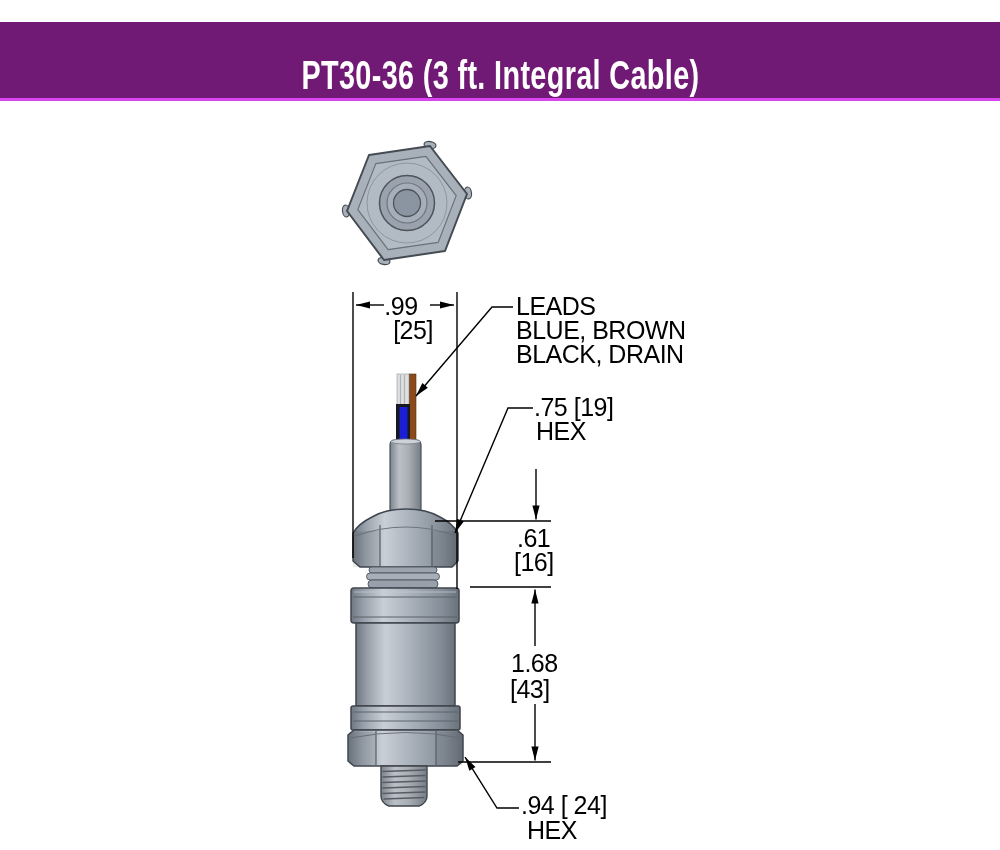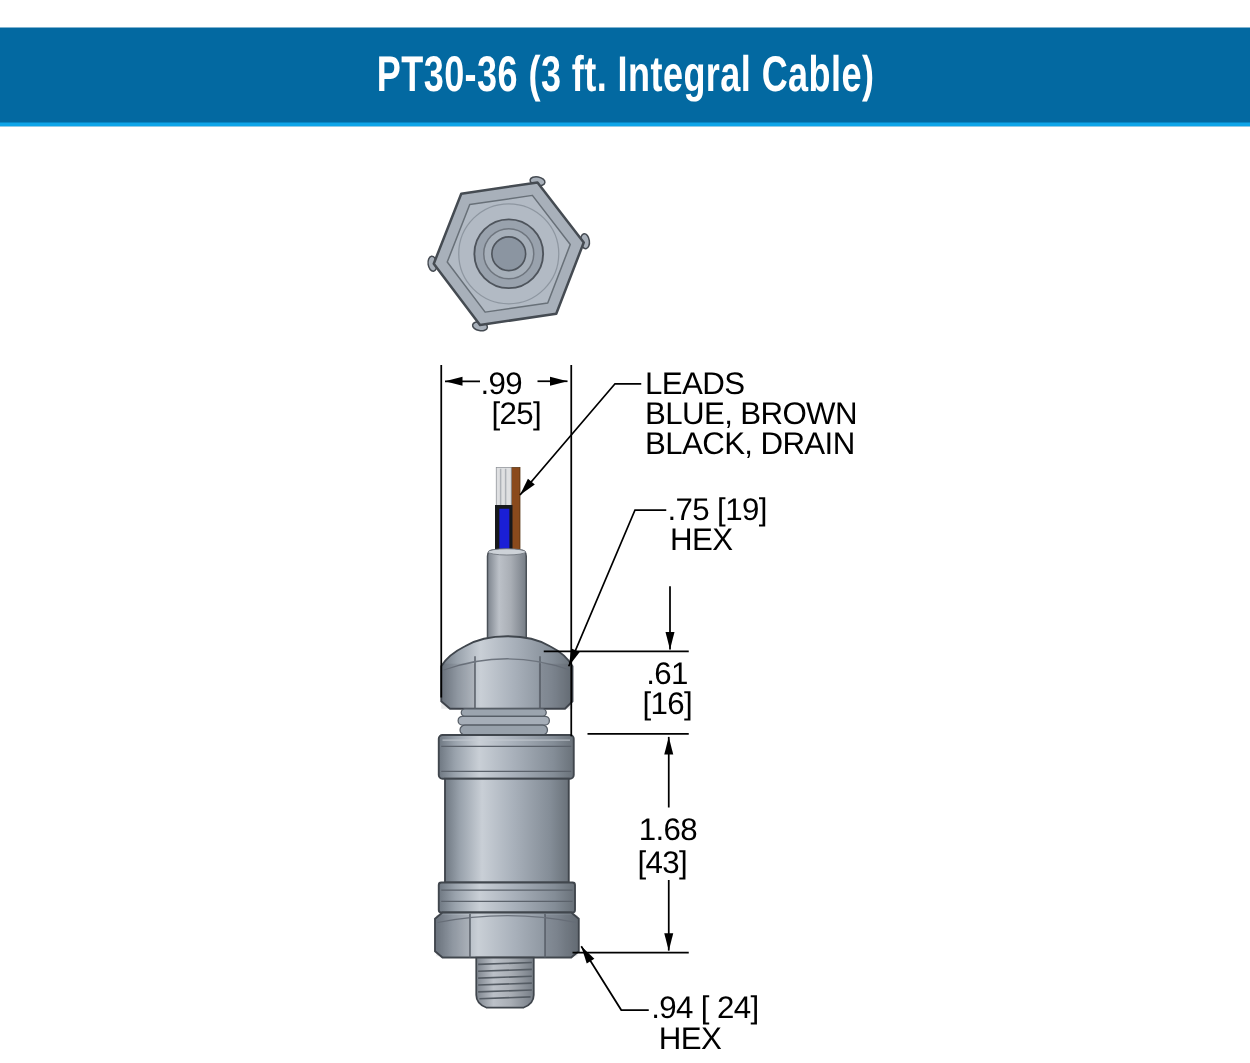--- a/index.html
+++ b/index.html
@@ -2,22 +2,22 @@
 <html><head>
 <meta charset="utf-8">
 <style>
   html,body{margin:0;padding:0;}
   body{
     width:1000px;height:850px;position:relative;background:#ffffff;
     font-family:"Liberation Sans",sans-serif;overflow:hidden;
   }
   .banner{
     position:absolute;left:0;top:22px;width:1000px;height:76px;
-    background:#0369a1;border-bottom:3px solid #0ea5e9;
-    display:flex;align-items:center;justify-content:center;
+    background:#701a75;border-bottom:3px solid #d946ef;
+    display:flex;align-items:flex-end;justify-content:center;
   }
   .banner-text{
     font-weight:bold;font-size:40px;color:#ffffff;white-space:nowrap;
     transform:scaleX(0.72);transform-origin:center;letter-spacing:0.5px;
   }
   .drawing{position:absolute;left:0;top:0;}
   text{
     font-family:"Liberation Sans",sans-serif;font-size:25px;fill:#000000;
     letter-spacing:-0.5px;
   }

